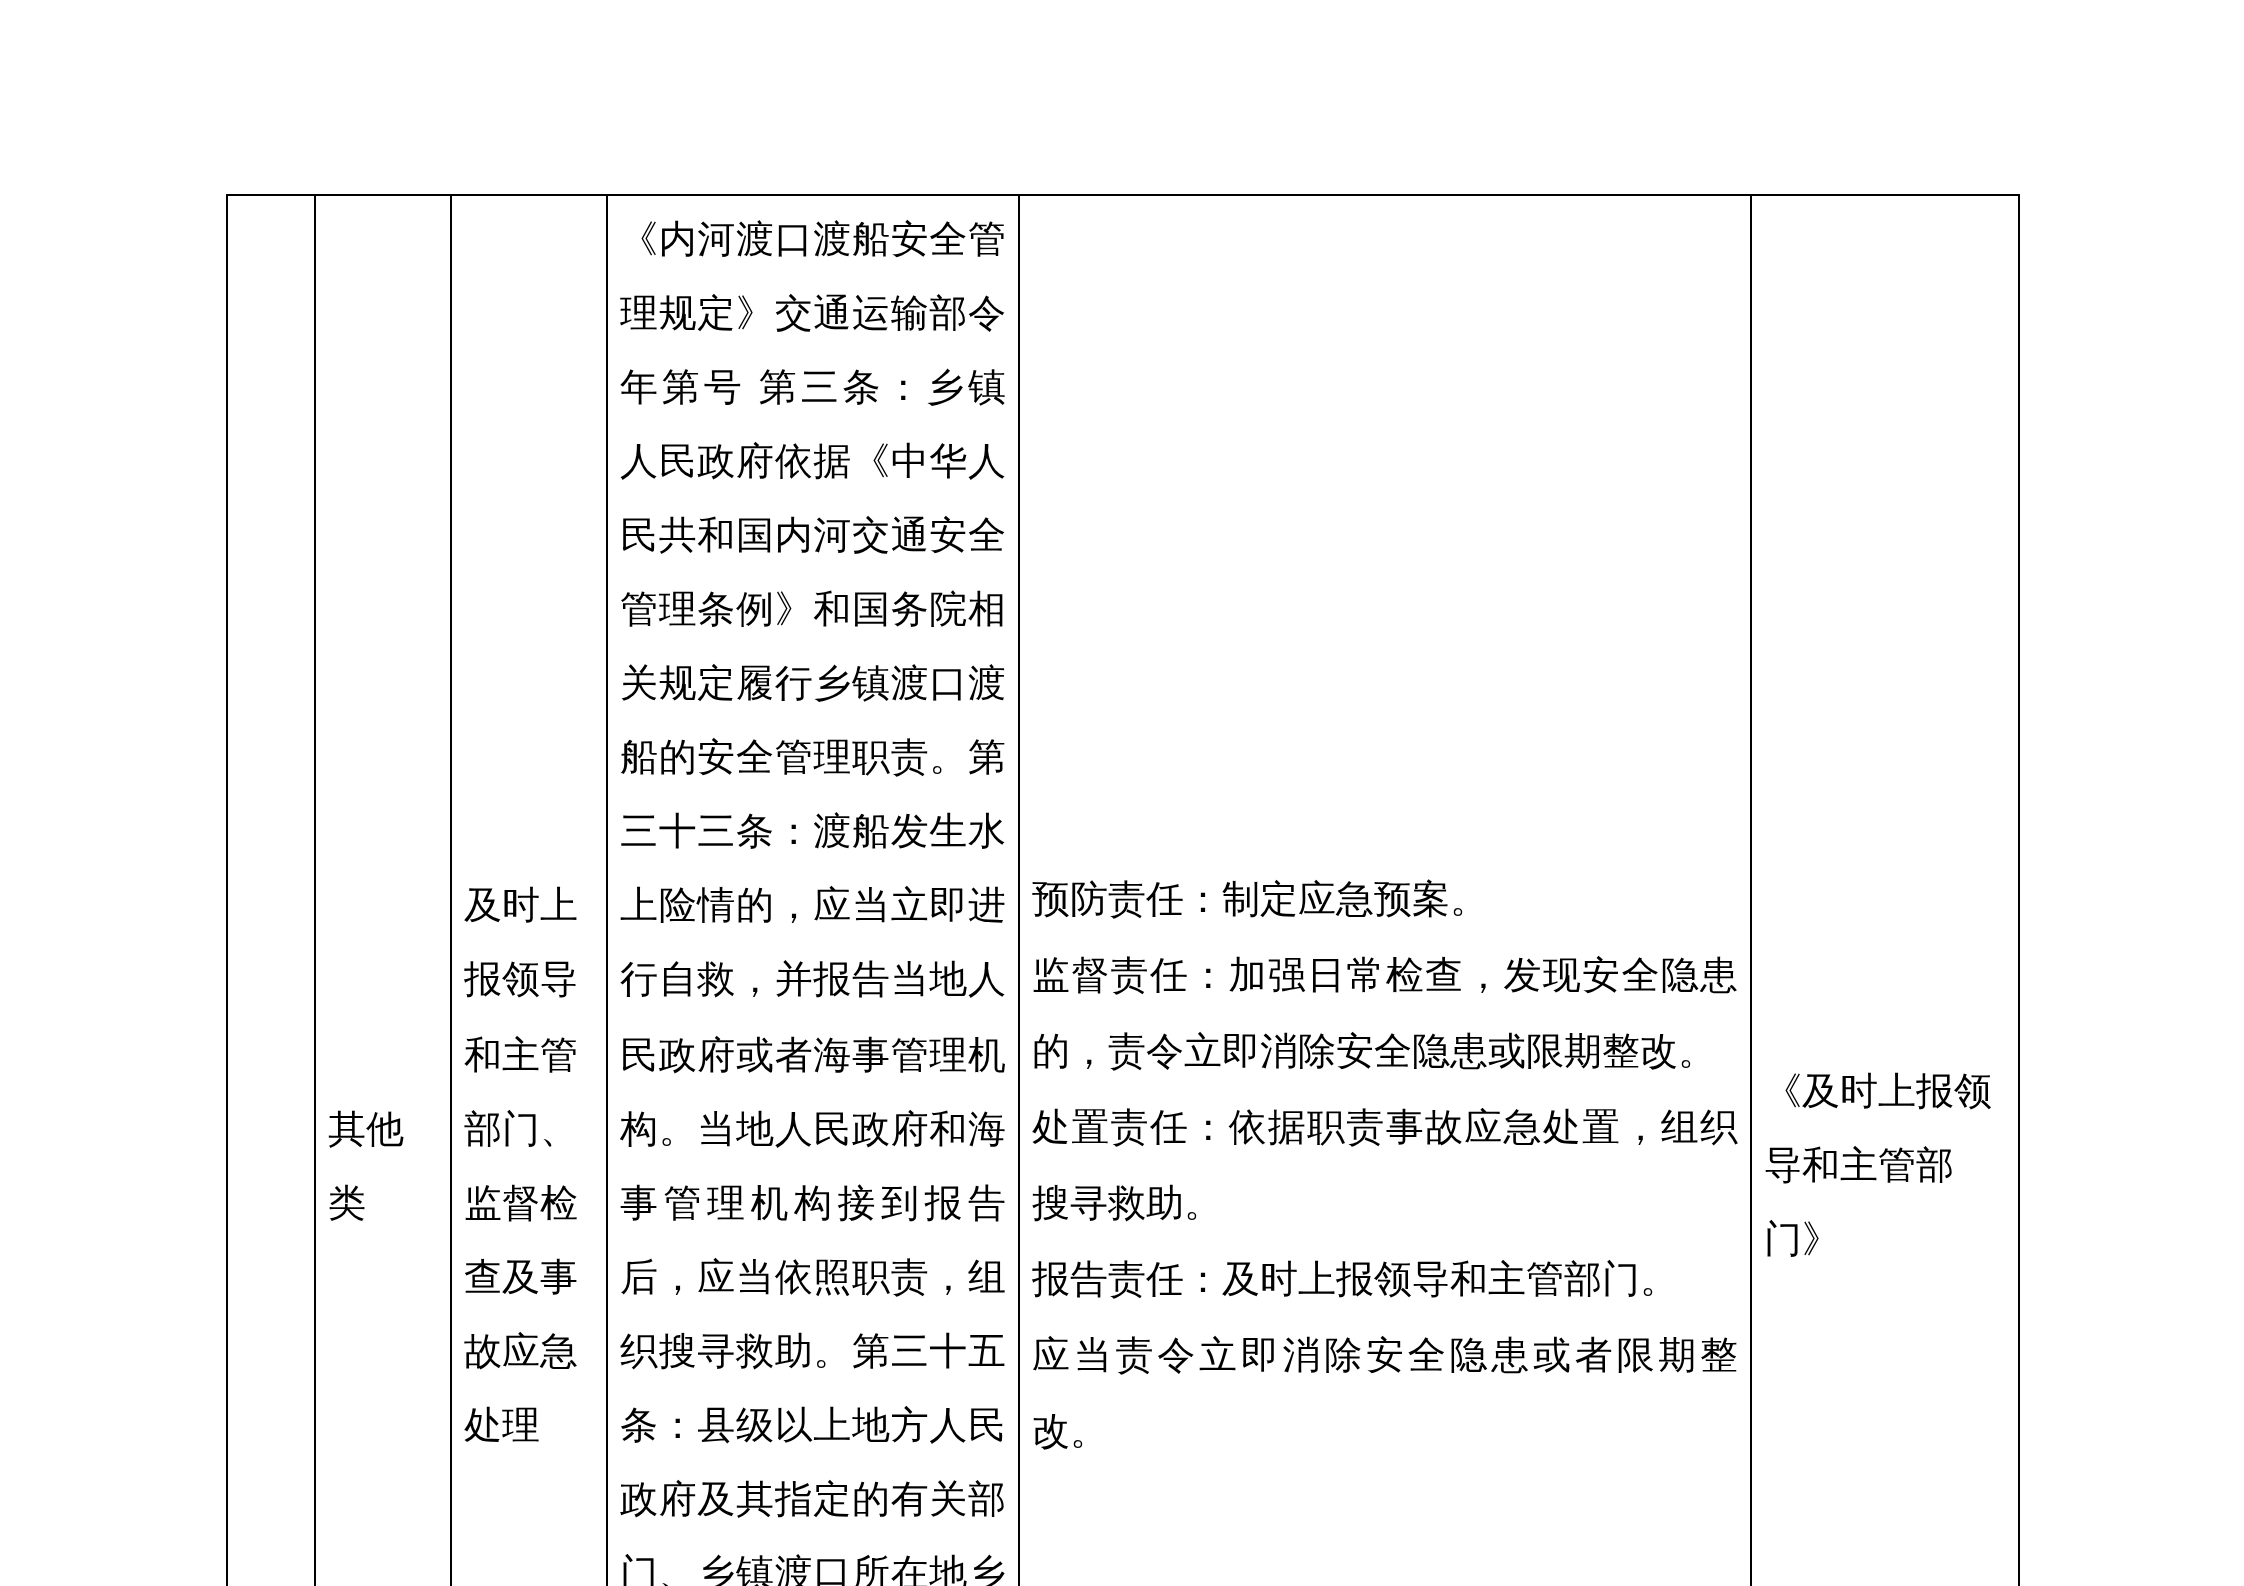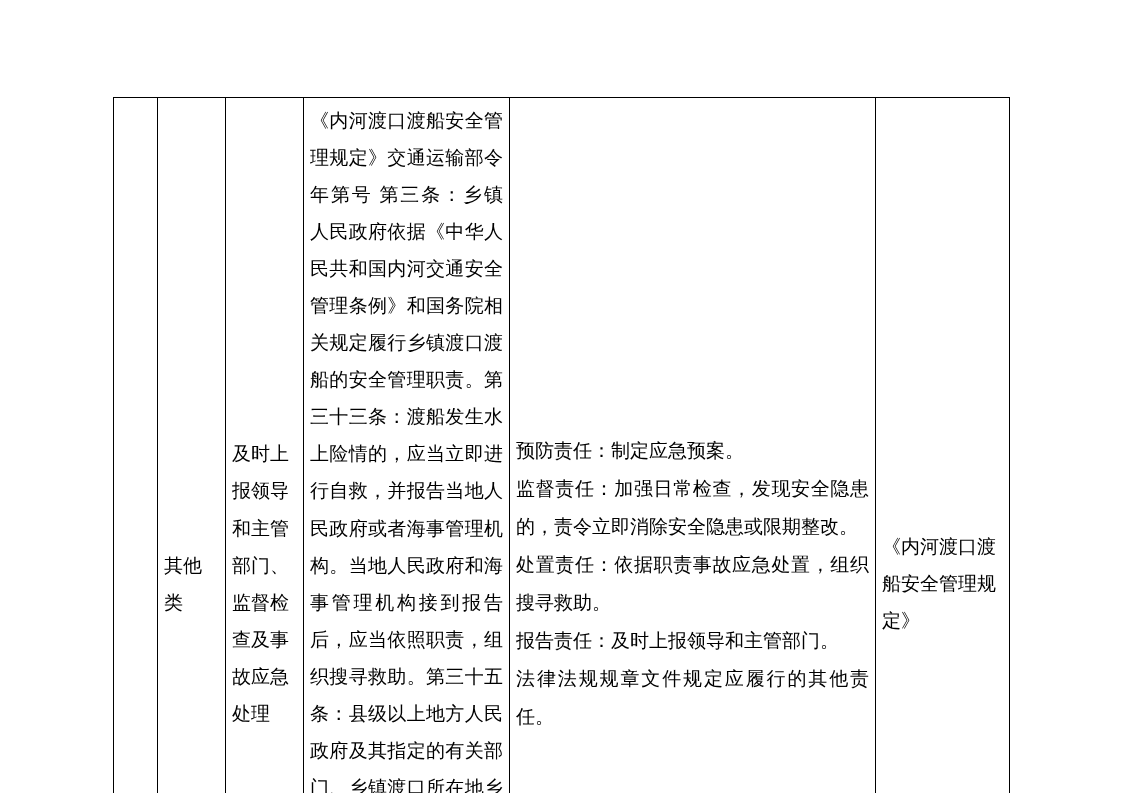--- a/index.html
+++ b/index.html
@@ -96,21 +96,21 @@
           <span class="cell-text">及时上报领导和主管部门、监督检查及事故应急处理</span>
         </td>
         <td class="basis-cell">
           <span class="cell-text">《内河渡口渡船安全管理规定》交通运输部令      年第号 第三条：乡镇人民政府依据《中华人民共和国内河交通安全管理条例》和国务院相关规定履行乡镇渡口渡船的安全管理职责。第三十三条：渡船发生水上险情的，应当立即进行自救，并报告当地人民政府或者海事管理机构。当地人民政府和海事管理机构接到报告后，应当依照职责，组织搜寻救助。第三十五条：县级以上地方人民政府及其指定的有关部门、乡镇渡口所在地乡镇人民政府应当建立渡口渡运安全检查制度，并组织落实。在监督检查中发现渡口存在安全隐患的，应当责令立即消除安全隐患或者限期整改。</span>
         </td>
         <td class="duty-cell">
           <span class="cell-text">预防责任：制定应急预案。
 监督责任：加强日常检查，发现安全隐患的，责令立即消除安全隐患或限期整改。
 处置责任：依据职责事故应急处置，组织搜寻救助。
 报告责任：及时上报领导和主管部门。
-法律法规规章文件规定应履行的其他责任。</span>
+应当责令立即消除安全隐患或者限期整改。</span>
         </td>
         <td class="ref-cell">
-          <span class="cell-text">《内河渡口渡船安全管理规定》</span>
+          <span class="cell-text">《及时上报领导和主管部门》</span>
         </td>
       </tr>
     </tbody>
   </table>
 </div>
 
 </body></html>

